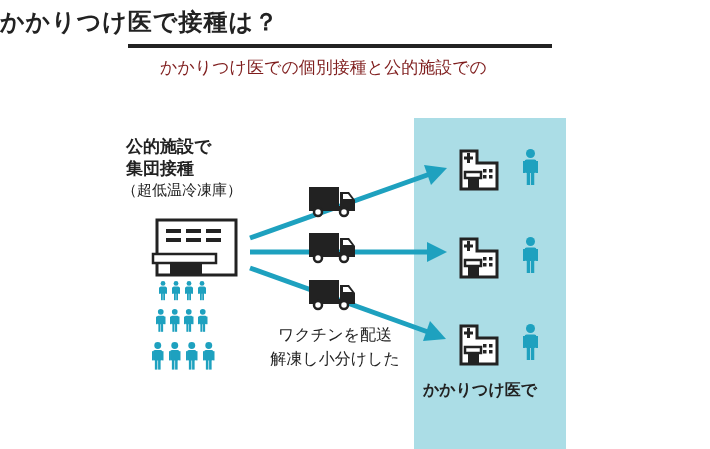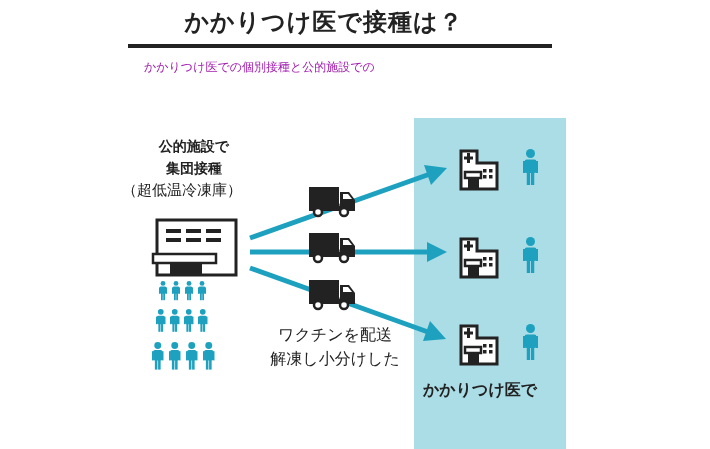--- a/index.html
+++ b/index.html
@@ -1,21 +1,21 @@
 <!DOCTYPE html>
 <html><head>
 <meta charset="utf-8">
 <style>
   html,body{margin:0;padding:0;background:#fff;}
   body{width:710px;height:449px;position:relative;overflow:hidden;font-family:"DejaVu Sans","Liberation Sans",sans-serif;color:#222;}
-  .title{position:absolute;left:0;width:648px;top:6px;text-align:center;font-size:24px;font-weight:bold;letter-spacing:1px;}
+  .title{position:absolute;left:0;width:648px;top:6px;text-align:left;font-size:24px;font-weight:bold;letter-spacing:1px;}
   .rule{position:absolute;left:128px;top:44px;width:424px;height:4px;background:#222;}
-  .sub{position:absolute;left:144px;top:55px;font-size:12px;line-height:24px;color:#a21caf;}
+  .sub{position:absolute;left:160px;top:55px;font-size:17px;line-height:24px;color:#7f1d1d;}
   .panel{position:absolute;left:414px;top:118px;width:152px;height:331px;background:#abdde6;}
-  .lbl-left{position:absolute;left:126px;top:135px;width:136px;text-align:center;font-size:14px;font-weight:bold;line-height:22px;}
+  .lbl-left{position:absolute;left:126px;top:135px;width:136px;text-align:left;font-size:17px;font-weight:bold;line-height:22px;}
   .lbl-left-sub{position:absolute;left:122px;top:181px;width:144px;font-size:15px;}
   .lbl-mid{position:absolute;left:250px;top:323px;width:170px;text-align:center;font-size:16px;line-height:24px;}
   .lbl-right{position:absolute;left:414px;top:377px;width:132px;text-align:center;font-size:16px;font-weight:bold;line-height:25px;}
   svg.main{position:absolute;left:0;top:0;}
 </style>
 </head>
 <body>
 
 <div class="title">かかりつけ医で接種は？</div>
 <div class="rule"></div>

